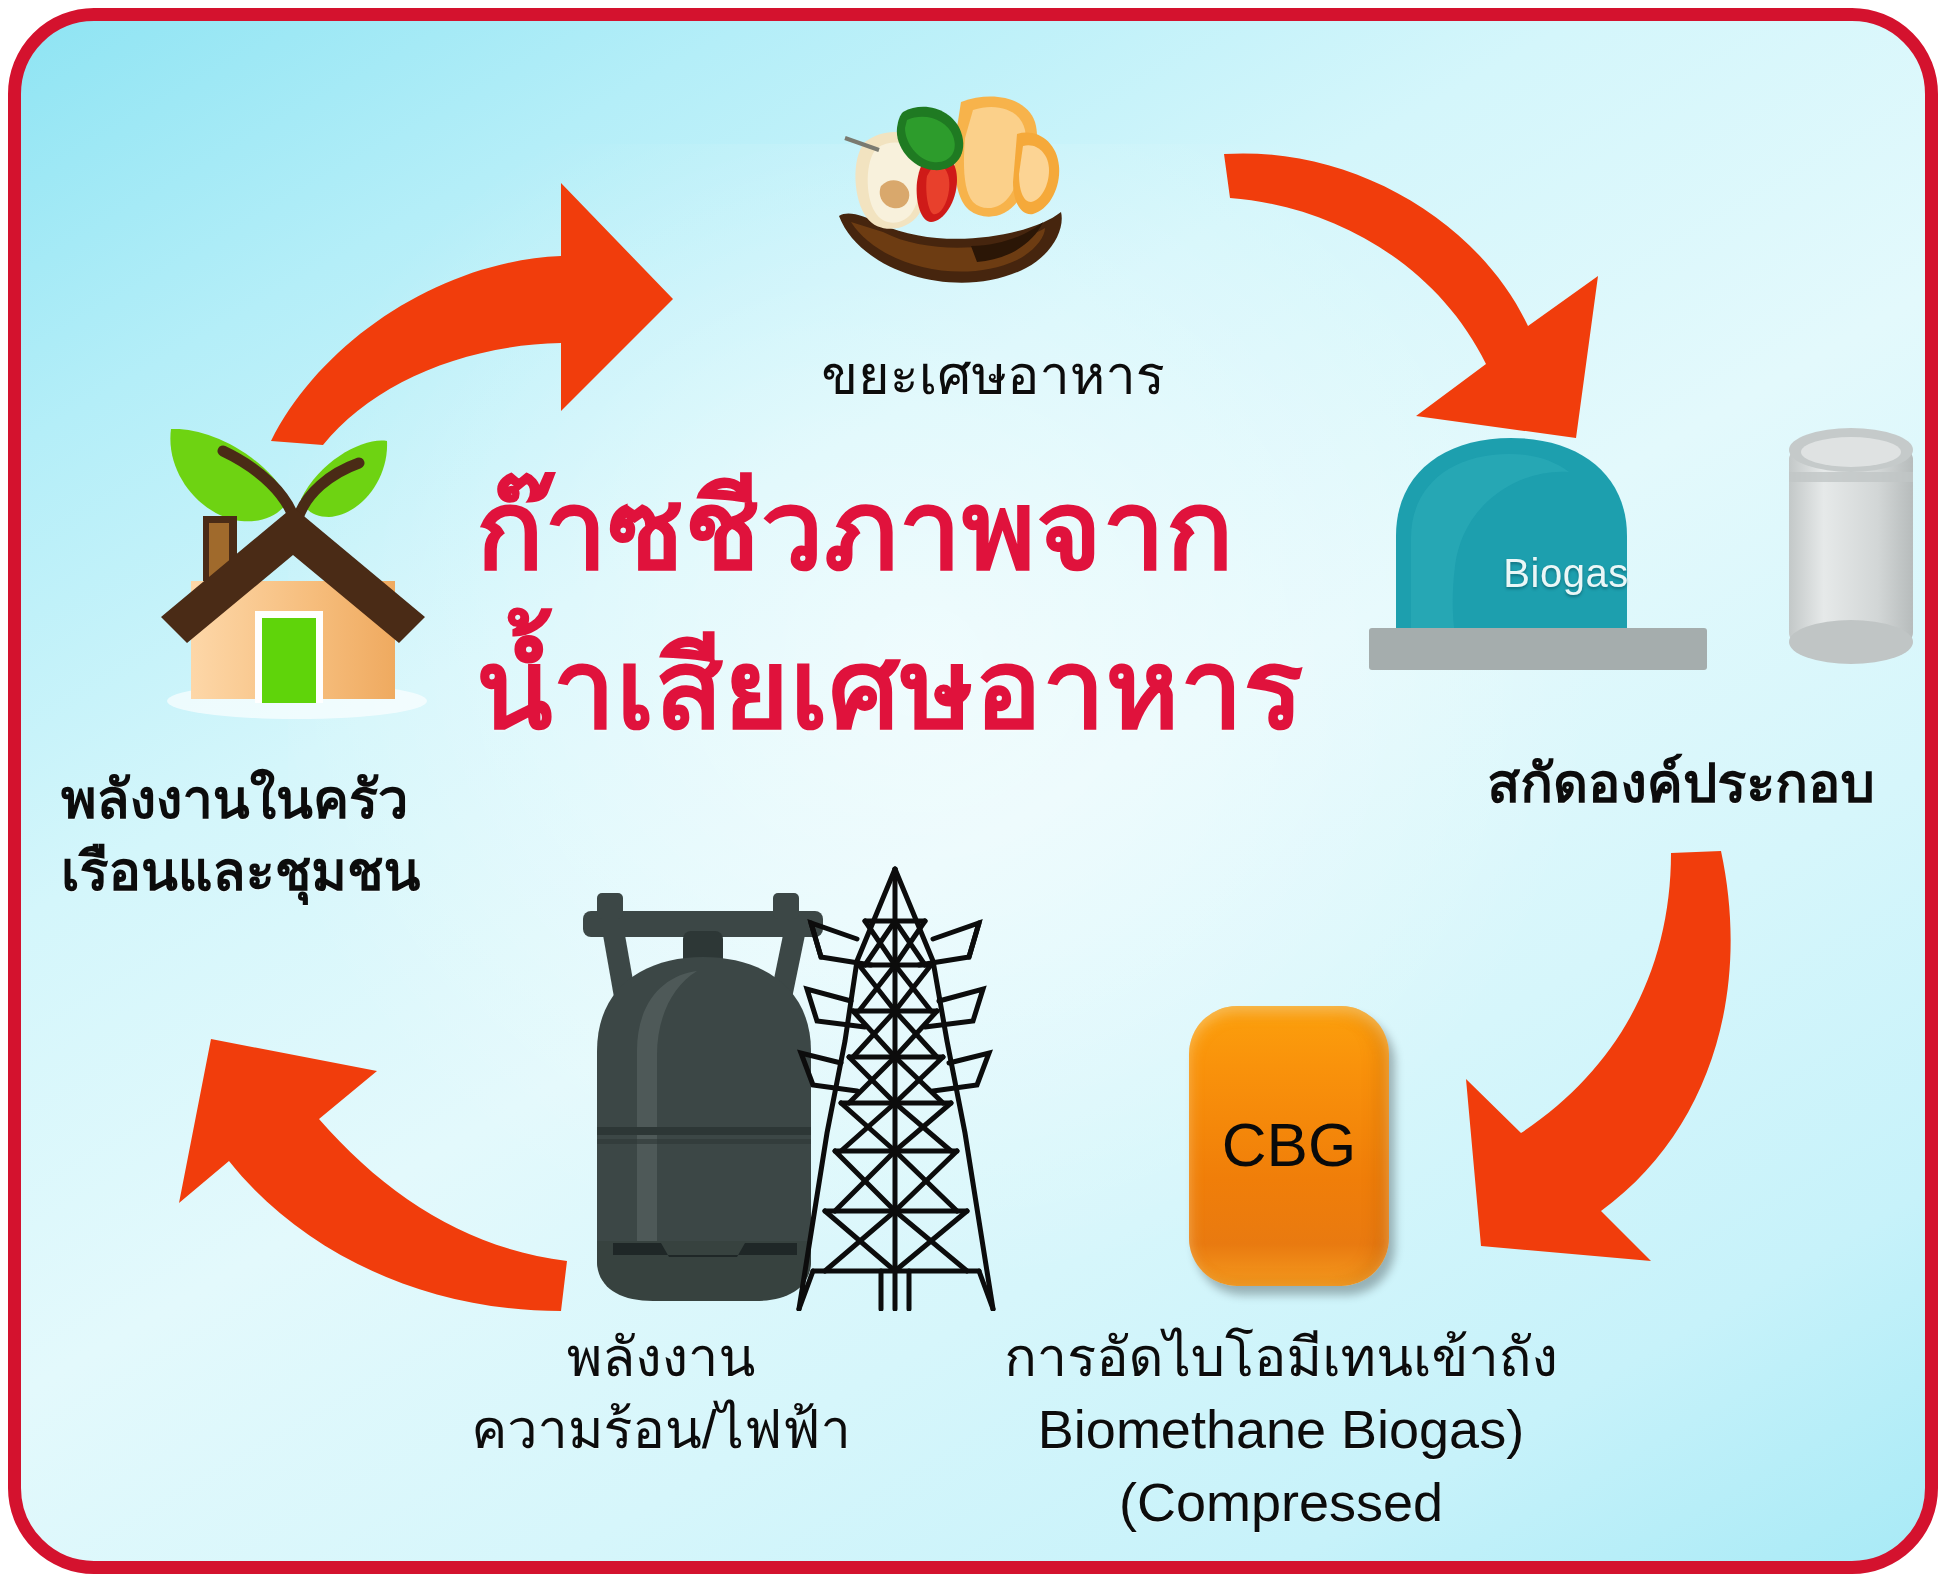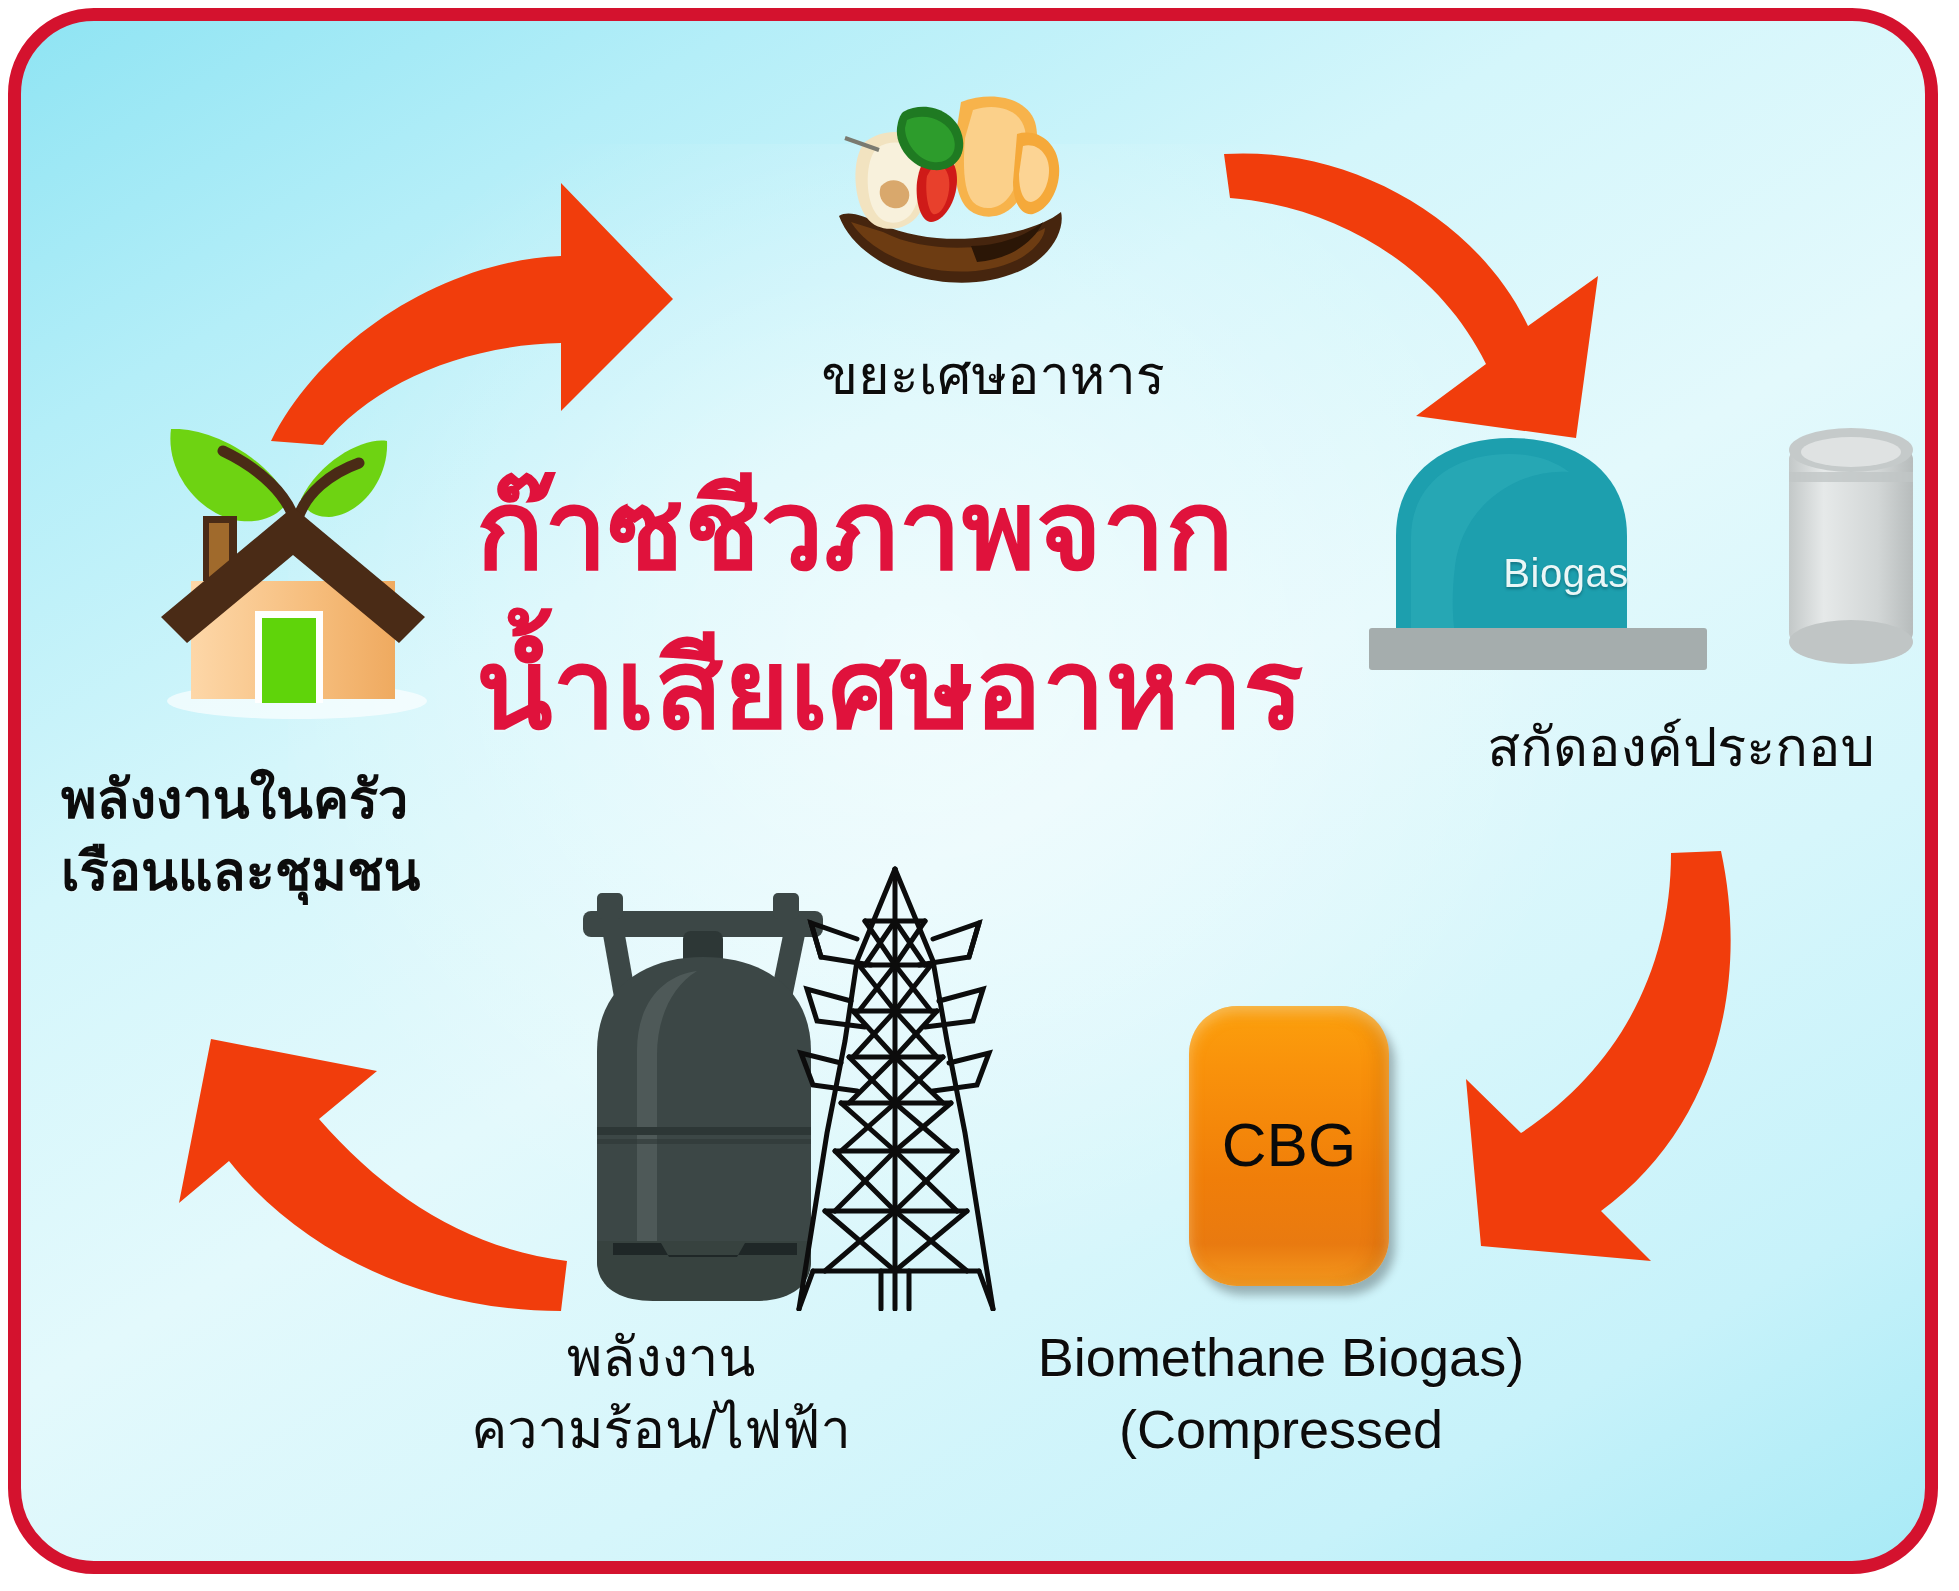--- a/index.html
+++ b/index.html
@@ -72,21 +72,21 @@
     position: absolute;
     color: #0c0c0c;
     font-family: "Liberation Sans", sans-serif;
     font-size: 54px;
     line-height: 1.34;
     text-align: center;
     z-index: 7;
     text-shadow: 0 1px 0 rgba(255,255,255,0.5);
   }
   #label-food     { left: 652px;  top: 318px;  width: 640px; }
-  #label-extract  { left: 1400px; top: 690px;  width: 520px; text-align:center;}
+  #label-extract  { left: 1400px; top: 726px;  width: 520px; text-align:center;font-weight:bold;}
   #label-home     { left: 40px;   top: 742px;  width: 420px; text-align:left; font-weight:600;}
   #label-heat     { left: 400px;  top: 1300px; width: 480px; }
   #label-cbg      { left: 950px;  top: 1300px; width: 620px; }
 
   
   .arrow { position:absolute; z-index: 4; }
 
   
   #food-waste {
     position: absolute;
@@ -349,18 +349,19 @@
       <div>พลังงานในครัว</div>
       <div>เรือนและชุมชน</div>
     </div>
 
     <div class="label" id="label-heat">
       <div>พลังงาน</div>
       <div>ความร้อน/ไฟฟ้า</div>
     </div>
 
     <div class="label" id="label-cbg">
+      <div>การอัดไบโอมีเทนเข้าถัง</div>
       <div>Biomethane Biogas)</div>
       <div>(Compressed</div>
     </div>
 
   </div>
 </div>
 
 </body></html>

